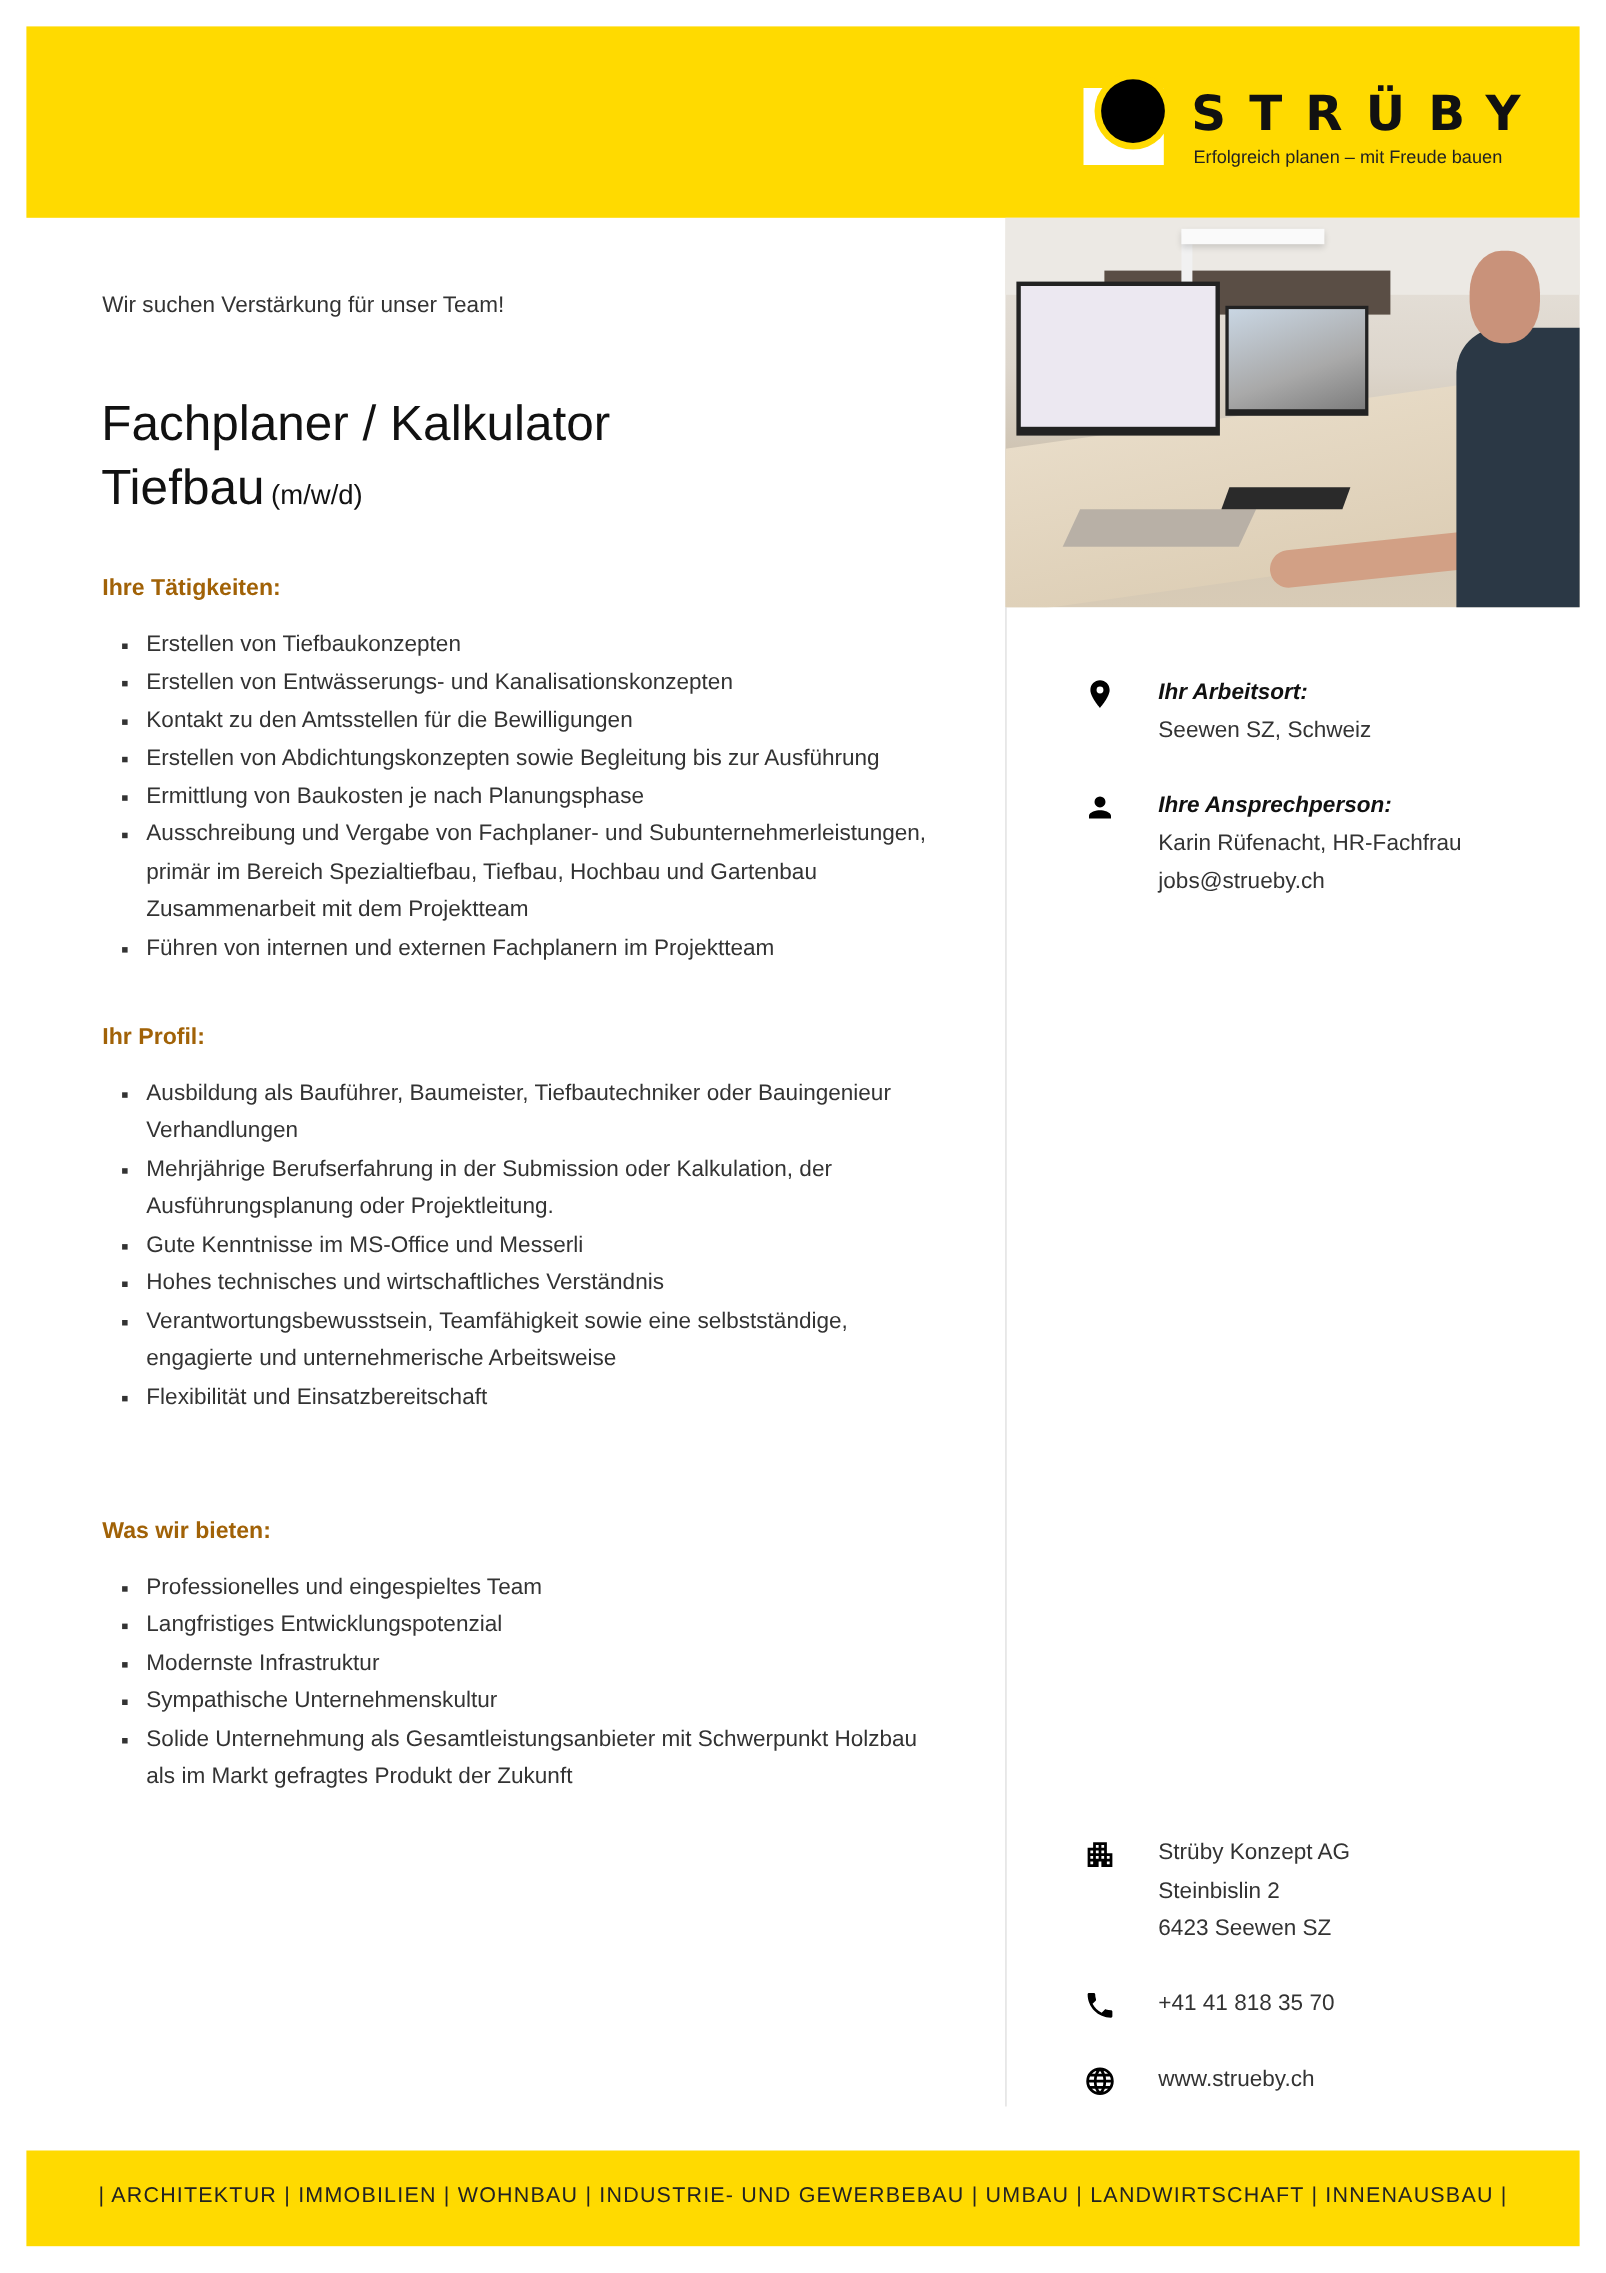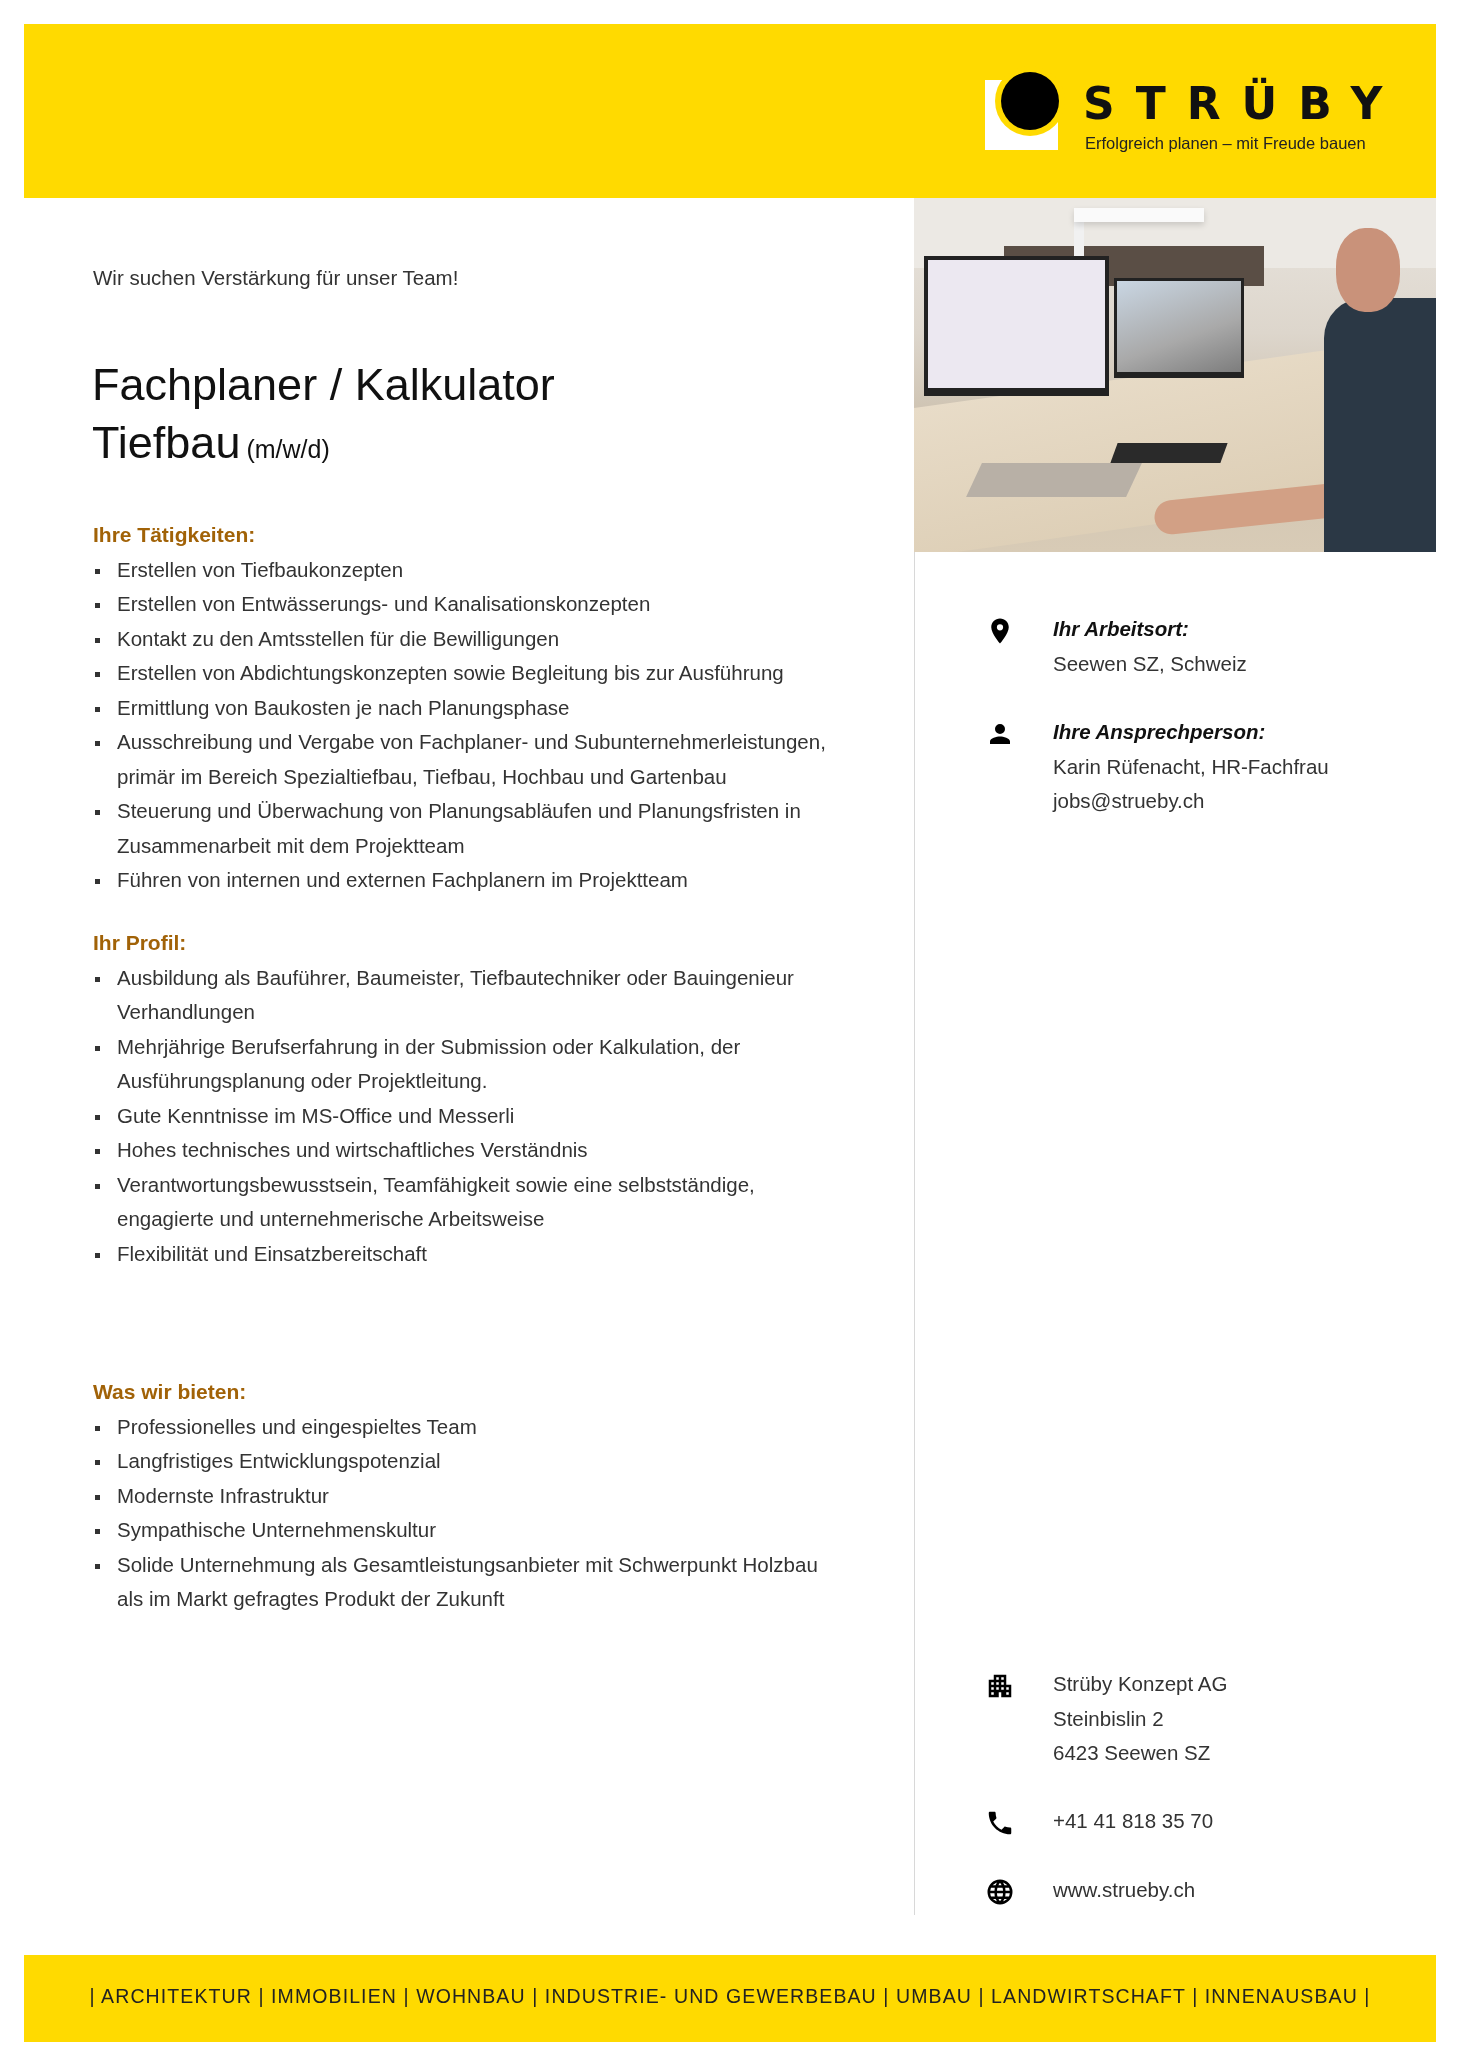--- a/index.html
+++ b/index.html
@@ -34,21 +34,21 @@
   .ph-arm { position:absolute; left:-160px; top:262px; width:230px; height:34px; border-radius:20px; background:#d2a085; transform:rotate(-6deg); }
 
   .divider { position:absolute; left:914px; top:552px; width:1px; height:1363px; background:#d8d8d8; }
 
   .intro { position:absolute; left:93px; top:266px; font-size:20.5px; color:#333; }
   .title { position:absolute; left:92px; top:356px; font-size:45px; line-height:58px; color:#111; }
   .title .mwd { font-size:25px; margin-left:6px; }
 
   .section { position:absolute; left:93px; width:780px; }
   .section h3 { margin:0; font-size:21px; font-weight:bold; color:#a16207; height:34.5px; line-height:34.5px; }
-  .section ul { list-style:none; margin:0; padding:0; }
+  .section ul { list-style:none; margin:16px; padding:0; }
   .section li { position:relative; padding-left:24px; font-size:20.5px; line-height:34.5px; color:#333; }
   .section li .bullet { position:absolute; left:2px; top:16px; width:5px; height:5px; background:#333; }
 
   .info { position:absolute; left:985px; width:420px; }
   .info .icon { position:absolute; left:0; top:4px; width:30px; height:30px; }
   .info .text { position:absolute; left:68px; top:0; font-size:20.5px; line-height:34.5px; color:#333; white-space:nowrap; }
   .info .label { font-weight:bold; color:#111;font-style:italic; }
 
   .footer { position:absolute; left:24px; top:1955px; width:1412px; height:87px; background:#FFDA00; }
   .footer-text { position:absolute; left:0; right:0; top:30px; text-align:center; font-size:19.5px;
@@ -98,21 +98,20 @@
 <div class="section" style="top:518px;">
   <h3>Ihre Tätigkeiten:</h3>
   <ul>
       <li><span class="bullet"></span>Erstellen von Tiefbaukonzepten</li>
       <li><span class="bullet"></span>Erstellen von Entwässerungs- und Kanalisationskonzepten</li>
       <li><span class="bullet"></span>Kontakt zu den Amtsstellen für die Bewilligungen</li>
       <li><span class="bullet"></span>Erstellen von Abdichtungskonzepten sowie Begleitung bis zur Ausführung</li>
       <li><span class="bullet"></span>Ermittlung von Baukosten je nach Planungsphase</li>
       <li><span class="bullet"></span>Ausschreibung und Vergabe von Fachplaner- und Subunternehmerleistungen,</li>
       <li>primär im Bereich Spezialtiefbau, Tiefbau, Hochbau und Gartenbau</li>
-      <li><span class="bullet"></span>Steuerung und Überwachung von Planungsabläufen und Planungsfristen in</li>
       <li>Zusammenarbeit mit dem Projektteam</li>
       <li><span class="bullet"></span>Führen von internen und externen Fachplanern im Projektteam</li>
     </ul>
 </div>
 
 <div class="section" style="top:926px;">
   <h3>Ihr Profil:</h3>
   <ul>
       <li><span class="bullet"></span>Ausbildung als Bauführer, Baumeister, Tiefbautechniker oder Bauingenieur</li>
       <li>Verhandlungen</li>

